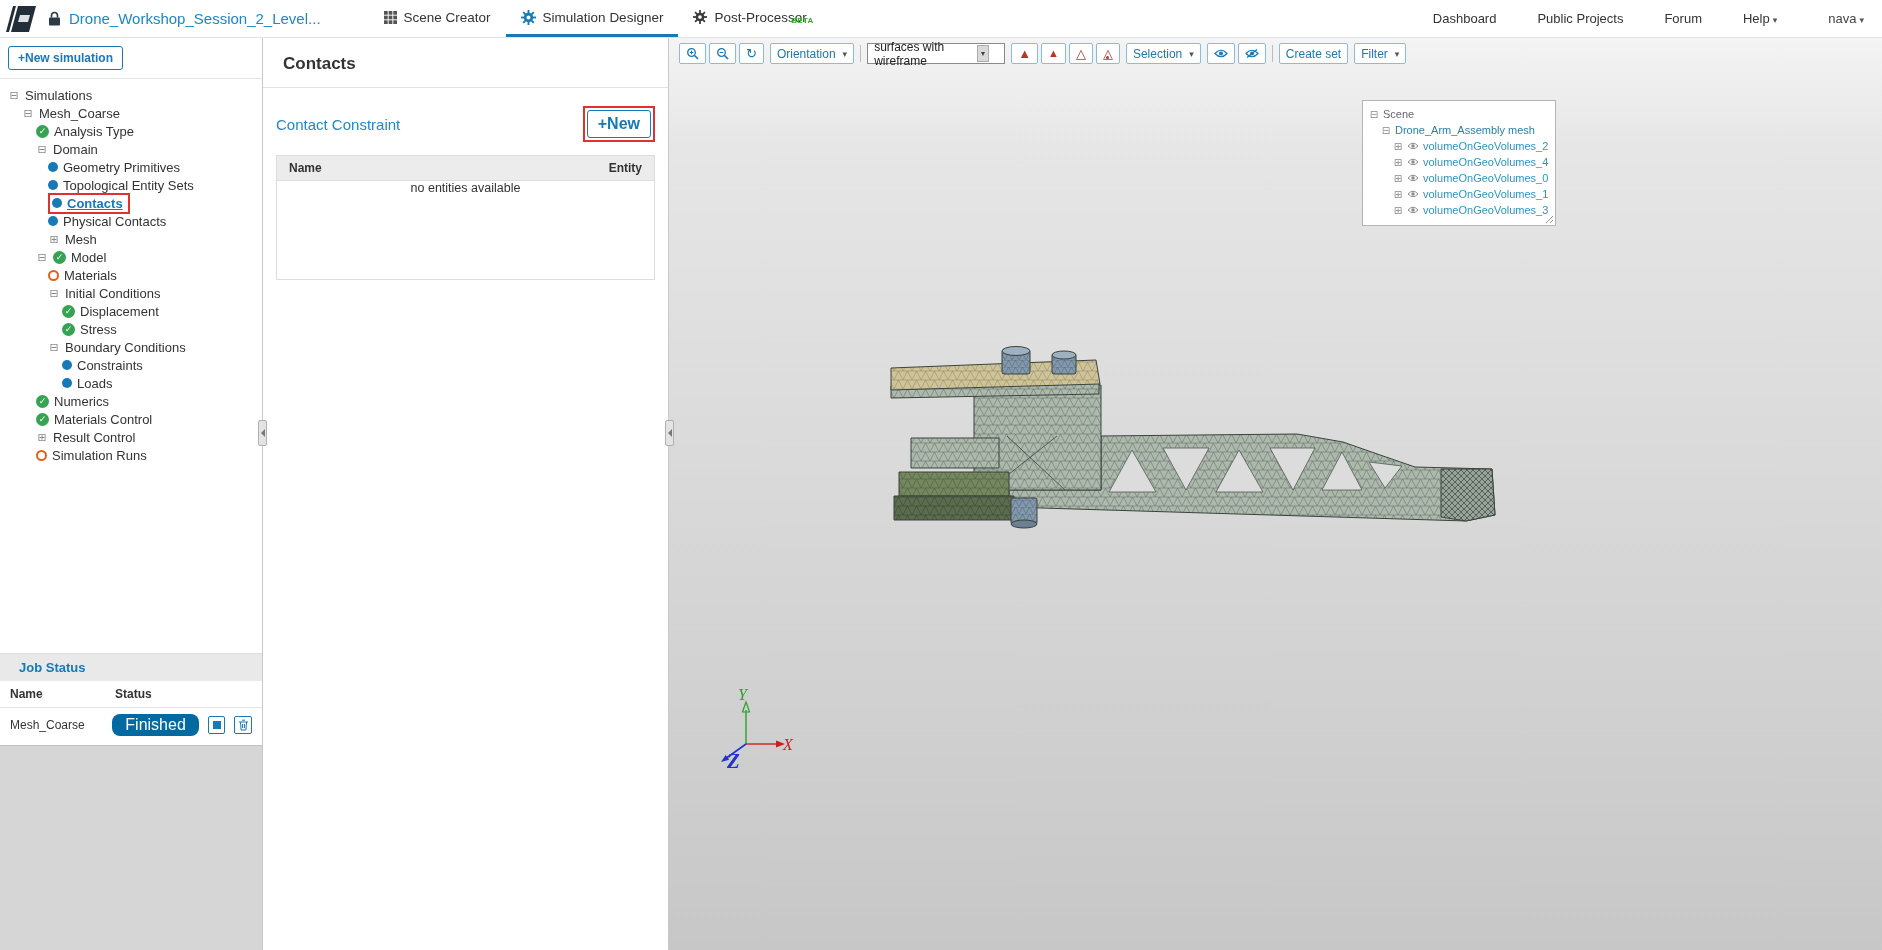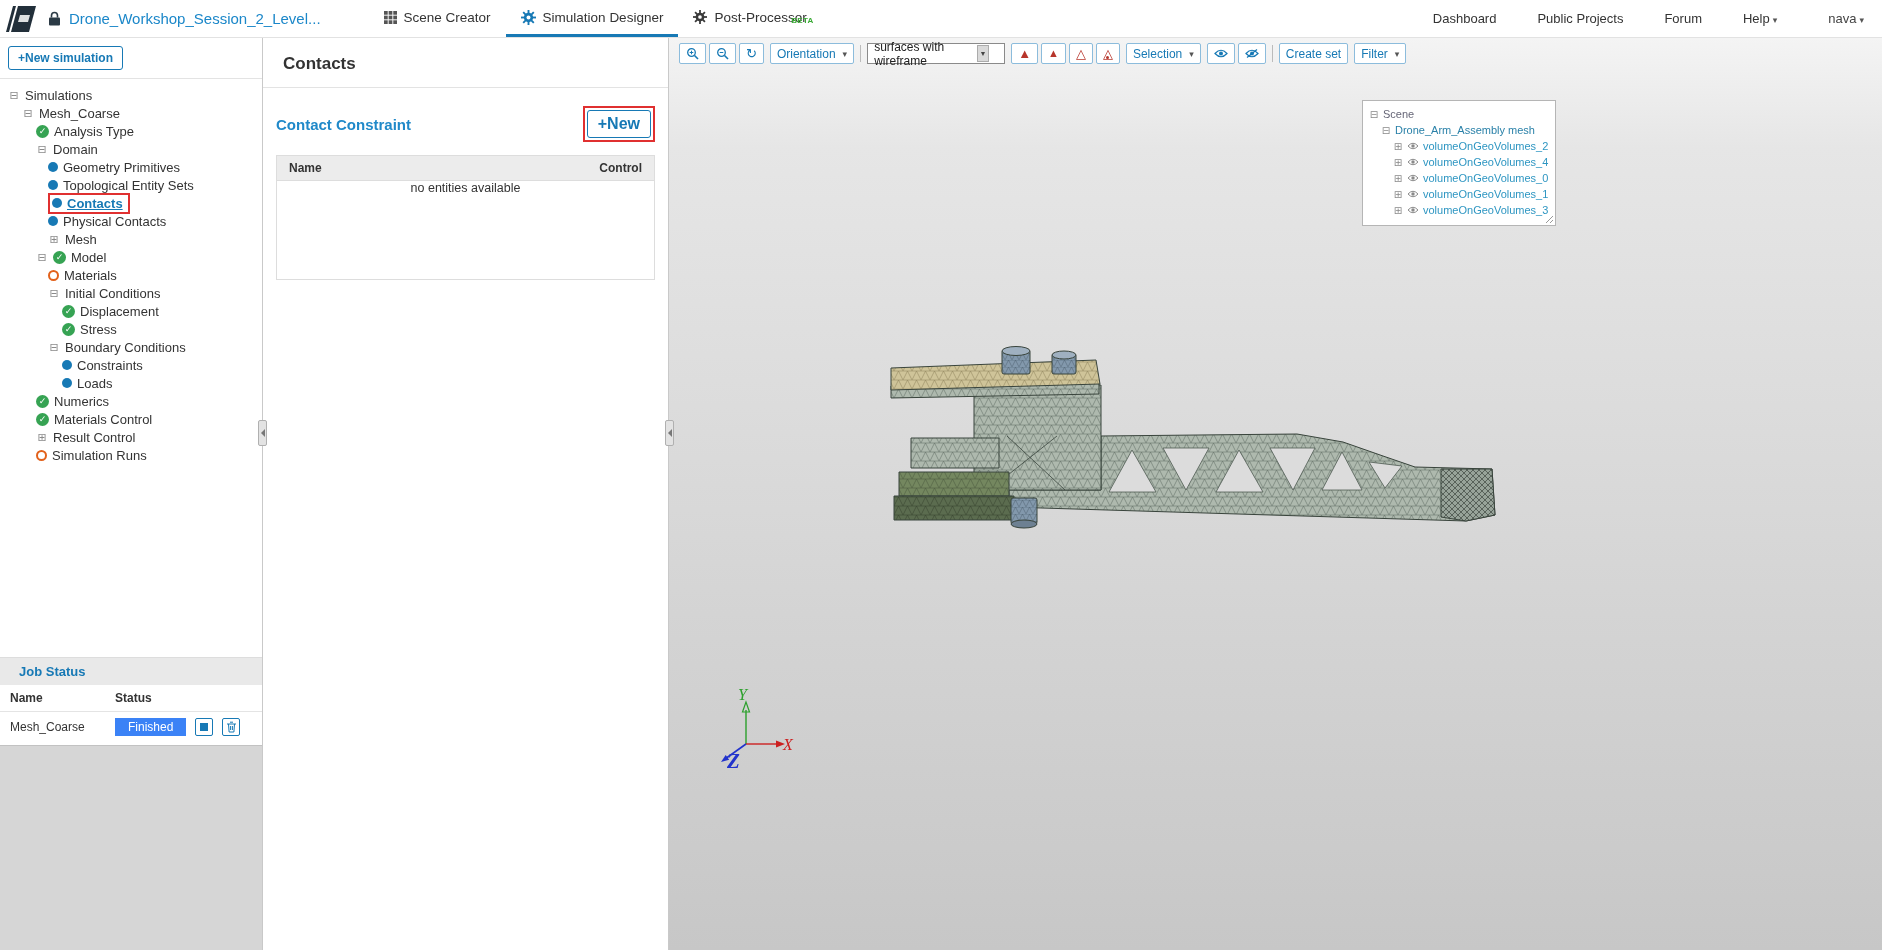--- a/index.html
+++ b/index.html
@@ -50,35 +50,35 @@
 
   
   .job-status { margin-top:auto; }
   .js-header { background:#e9e9e9; color:#1779b5; font-size:13px; font-weight:700;
     padding:6px 19px; border-top:1px solid #ddd; }
   .js-cols { display:flex; font-size:12px; font-weight:700; color:#333;
     padding:6px 10px; border-bottom:1px solid #e4e4e4; }
   .js-col-name { width:105px; }
   .js-row { display:flex; align-items:center; padding:6px 10px; font-size:12px; color:#333; }
   .js-name { width:105px; }
-  .badge { background:#3b82f6; color:#fff; font-size:12px; padding:2px 13px; border-radius:0; }
+  .badge { background:#0369a1; color:#fff; font-size:16px; padding:2px 13px; border-radius:8px; }
   .js-btn { width:18px; height:18px; border:1px solid #1779b5; background:#fff; border-radius:2px;
     margin-left:9px; display:inline-flex; align-items:center; justify-content:center;
     cursor:pointer; padding:0; }
   .stop-sq { width:8px; height:8px; background:#1779b5; display:block; }
   .js-filler { height:205px; background:#d6d6d6; border-top:1px solid #c2c2c2; margin-top:3px; }
 
   
   .panel { width:406px; border-right:1px solid #c9c9c9; background:#fff;
     display:flex; flex-direction:column; }
   .panel-header { padding:16px 20px 13px 20px; font-size:17px; font-weight:700; color:#333;
     border-bottom:1px solid #e3e3e3; }
   .panel-body { padding:18px 13px 0 13px; }
   .section-row { display:flex; align-items:center; justify-content:space-between; }
-  .section-title { color:#2089c9; font-size:15px; font-weight:700; }
+  .section-title { color:#2089c9; font-size:15px; font-weight:400; }
   .redbox2 { border:2px solid #e03030; padding:2px; display:inline-block; }
   .new-btn { border:1px solid #1779b5; color:#1779b5; background:#fff; font-size:16px;
     font-weight:700; padding:4px 10px; border-radius:3px; cursor:pointer; font-family:inherit; }
   .ctable { margin-top:13px; border:1px solid #ddd; }
   .ctable-head { display:flex; justify-content:space-between; background:#ececec;
     padding:5px 12px; font-size:12px; font-weight:700; color:#333; border-bottom:1px solid #ddd; }
   .ctable-body { height:98px; background:#fff; text-align:center; font-size:12.5px;
     color:#333; }
 
   
@@ -319,21 +319,21 @@
     <div class="panel-body">
       <div class="section-row">
         <span class="section-title">Contact Constraint</span>
         <span class="redbox2">
           <button class="new-btn">+New</button>
         </span>
       </div>
       <div class="ctable">
         <div class="ctable-head">
           <span>Name</span>
-          <span>Control</span>
+          <span>Entity</span>
         </div>
         <div class="ctable-body">no entities available</div>
       </div>
     </div>
   </div>
 
   <div class="viewport">
 
     <div class="vcanvas">
       <svg class="meshsvg" width="1212" height="912" viewBox="0 0 1212 912">

